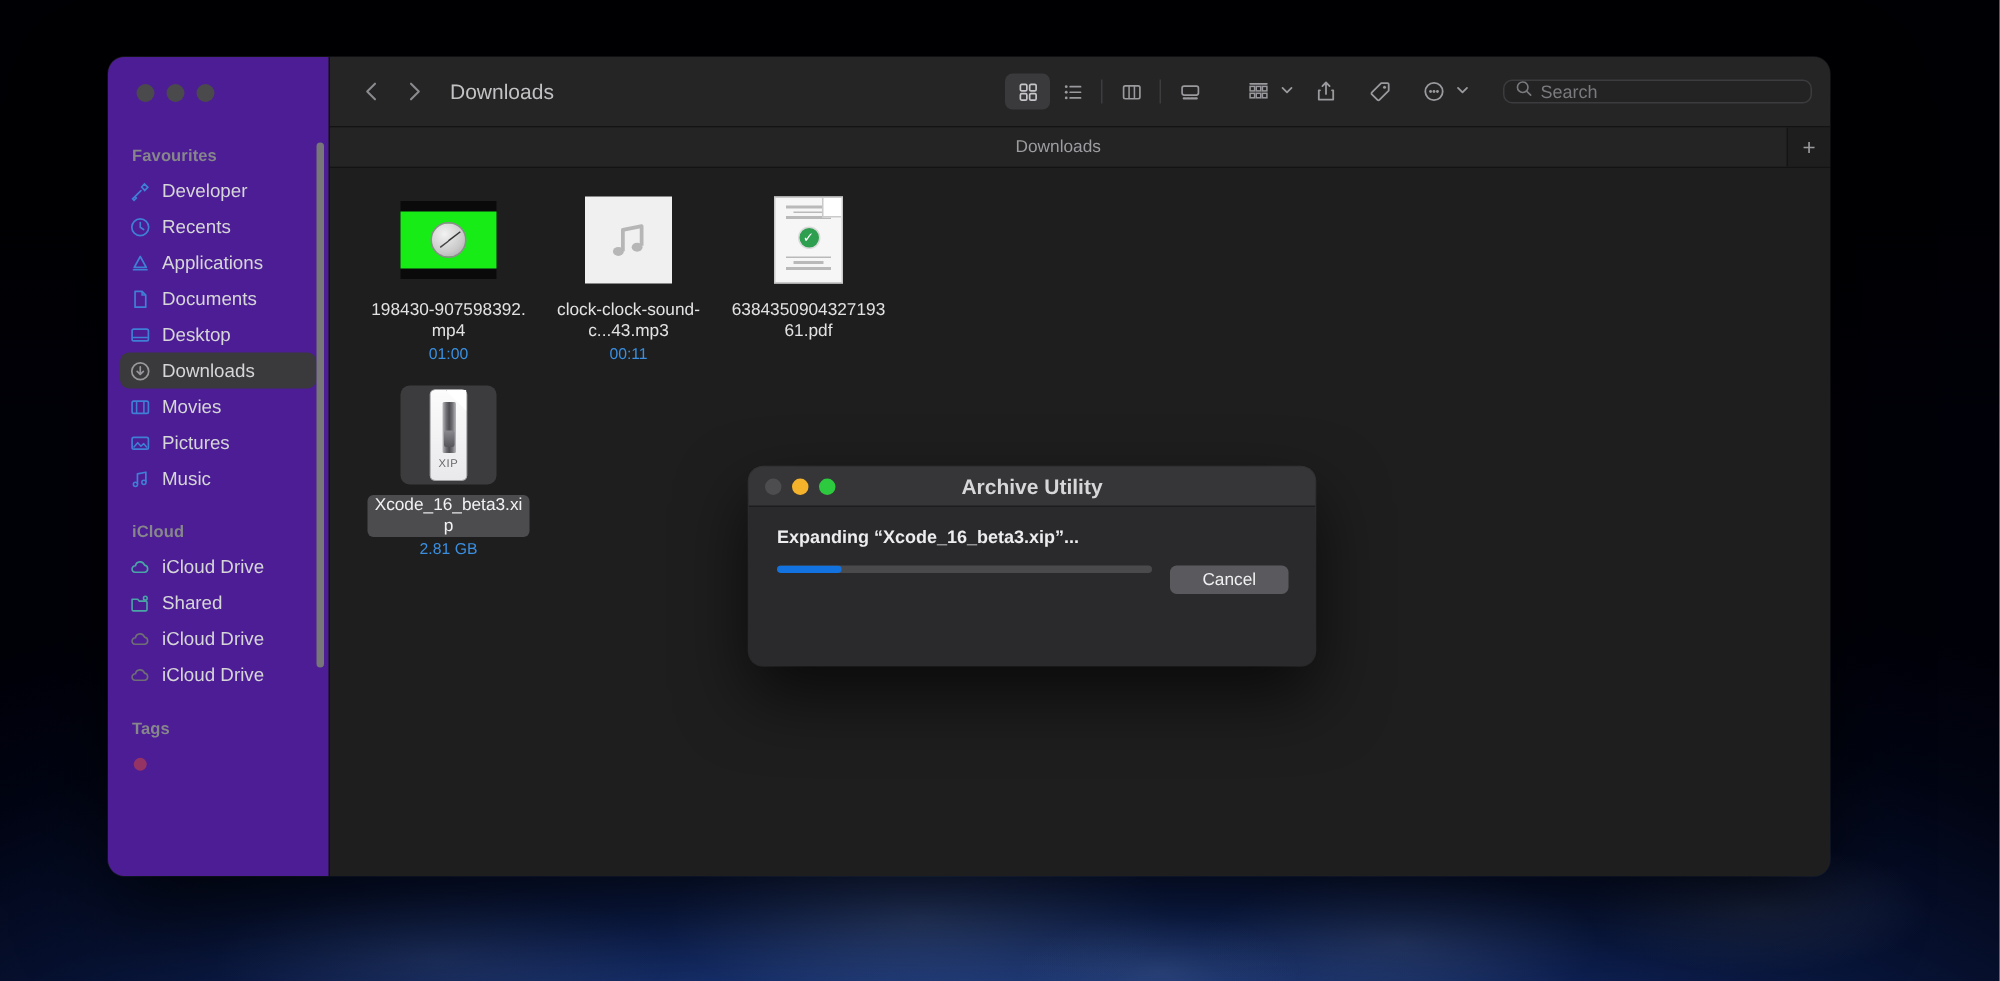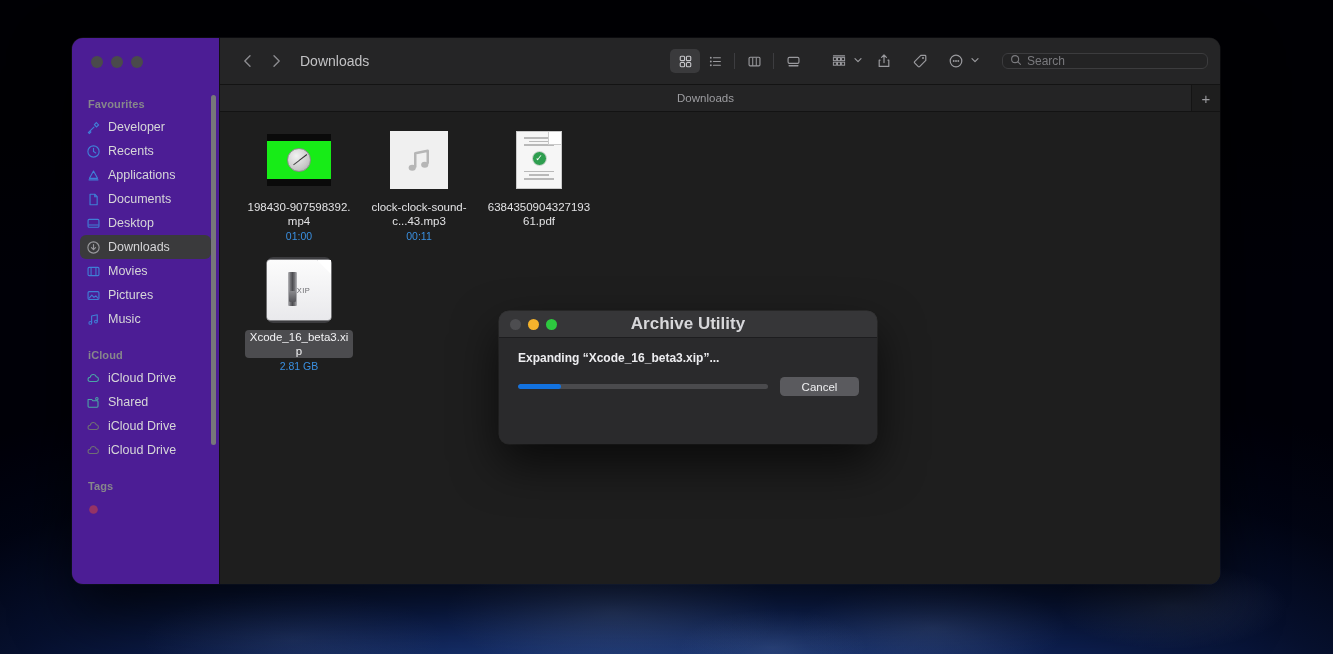--- a/index.html
+++ b/index.html
@@ -327,25 +327,25 @@
   }
   .pdf-corner {
     position: absolute; right: 0; top: 0;
     width: 13px; height: 13px;
     background: #ffffff;
     border-left: 1px solid #cacaca;
     border-bottom: 1px solid #cacaca;
   }
 
   .thumb-xip {
-    width: 64px; height: 60px;
+    width: 24px; height: 60px;
     background: linear-gradient(to bottom, #fcfcfc, #e9e9ec);
     border-radius: 3px;
     position: relative;
-    display: flex; flex-direction: row;
+    display: flex; flex-direction: column;
     align-items: center; justify-content: center;
     box-shadow: 0 0 0 0.5px #c2c2c6;
   }
   .xip-fold {
     position: absolute; right: 0; top: 0;
     width: 14px; height: 14px;
     background: #ffffff;
     clip-path: polygon(0 0, 100% 100%, 100% 0);
     border-left: 0.5px solid #d0d0d4;
   }
@@ -396,36 +396,36 @@
     border-bottom: 0.5px solid #1d1d1f;
   }
   .dlg-tl { width: 11px; height: 11px; border-radius: 50%; margin-right: 7px; }
   .dlg-tl.close  { background: #4d4d50; }
   .dlg-tl.min    { background: #f5b32c; }
   .dlg-tl.zoom   { background: #2dc93f; }
   #dialog-title {
     position: absolute;
     left: 0; right: 0;
     text-align: center;
-    font-size: 17px;
+    font-size: 14px;
     font-weight: 700;
     color: #d7d7da;
     pointer-events: none;
   }
   #dialog-content {
     flex: 1;
     padding: 13px 18px 0 19px;
   }
   #expanding-text {
     font-size: 12px;
     font-weight: 700;
     color: #ededf0;
     margin-bottom: 12px;
   }
-  .progress-row { display: flex; align-items: center; gap: 12px; }
+  .progress-row { display: flex; align-items: flex-start; gap: 12px; }
   #progress-track {
     flex: 1;
     height: 5px;
     border-radius: 3px;
     background: #4a4a4d;
     overflow: hidden;
   }
   #progress-fill {
     height: 100%;
     background: #1272e0;

